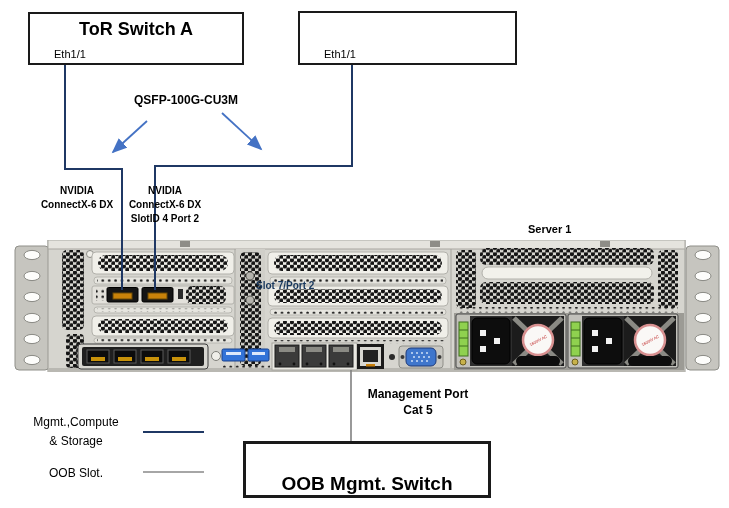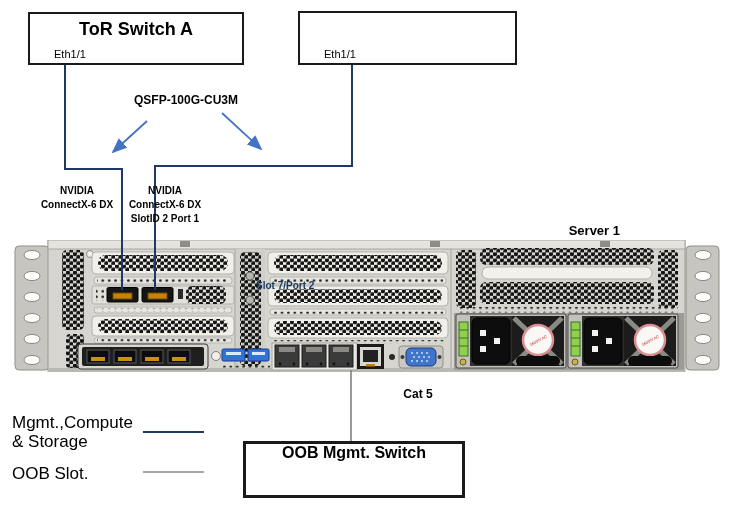--- a/index.html
+++ b/index.html
@@ -20,39 +20,39 @@
   }
   .cablelabel{
     position:absolute;left:108px;top:93px;width:156px;text-align:center;
     font-weight:bold;font-size:12px;line-height:15px;z-index:30;
   }
   .niclabel{
     position:absolute;top:184px;width:106px;text-align:center;
     font-weight:bold;font-size:10px;line-height:14px;z-index:30;
   }
   .serverlabel{
-    position:absolute;left:528px;top:223px;width:92px;text-align:right;
-    font-weight:bold;font-size:13px;z-index:30;
+    position:absolute;left:528px;top:223px;width:92px;text-align:left;
+    font-weight:bold;font-size:11px;z-index:30;
   }
   .overlaylabel{
     position:absolute;left:256px;top:280px;font-weight:bold;font-size:10px;
     color:#17375d;z-index:25;white-space:nowrap;
   }
   .mgmtlabel{
     position:absolute;left:357px;top:386px;width:122px;text-align:center;
     font-weight:bold;font-size:12px;line-height:16px;z-index:30;
   }
   .oobbox{
-    position:absolute;left:243px;top:441px;width:222px;height:57px;
+    position:absolute;left:243px;top:441px;width:248px;height:57px;
     background:#fff;border:3px solid #1a1a1a;box-sizing:border-box;
-    display:flex;align-items:flex-start;justify-content:center;
-    font-weight:bold;font-size:16px;z-index:30;
+    display:flex;align-items:flex-end;justify-content:center;
+    font-weight:bold;font-size:19px;z-index:30;
   }
   .legendtext{
-    position:absolute;width:128px;font-size:17px;
+    position:absolute;width:128px;text-align:center;font-size:12px;
     line-height:19px;z-index:30;
   }
   .legendline{position:absolute;width:61px;height:2px;z-index:30;}
   svg{display:block;}
   .lines-svg{position:absolute;left:0;top:0;z-index:20;pointer-events:none;}
   .server-svg{position:absolute;left:10px;top:240px;z-index:10;}
 </style>
 </head>
 <body>
 
@@ -71,28 +71,29 @@
     <div>QSFP-100G-CU3M</div>
   </div>
 
   <div class="niclabel" style="left:24px;">
     <div>NVIDIA</div>
     <div>ConnectX-6 DX</div>
   </div>
   <div class="niclabel" style="left:112px;">
     <div>NVIDIA</div>
     <div>ConnectX-6 DX</div>
-    <div>SlotID 2 Port 1</div>
+    <div>SlotID 4 Port 2</div>
   </div>
 
   <div class="serverlabel">Server 1</div>
 
   <div class="overlaylabel">Slot 7/Port 2</div>
 
   <div class="mgmtlabel">
+    <div>Management Port</div>
     <div>Cat 5</div>
   </div>
 
   <div class="oobbox">
     <span>OOB Mgmt. Switch</span>
   </div>
 
   <div class="legendtext" style="left:12px;top:413px;">
     <div>Mgmt.,Compute</div>
     <div>&amp; Storage</div>

